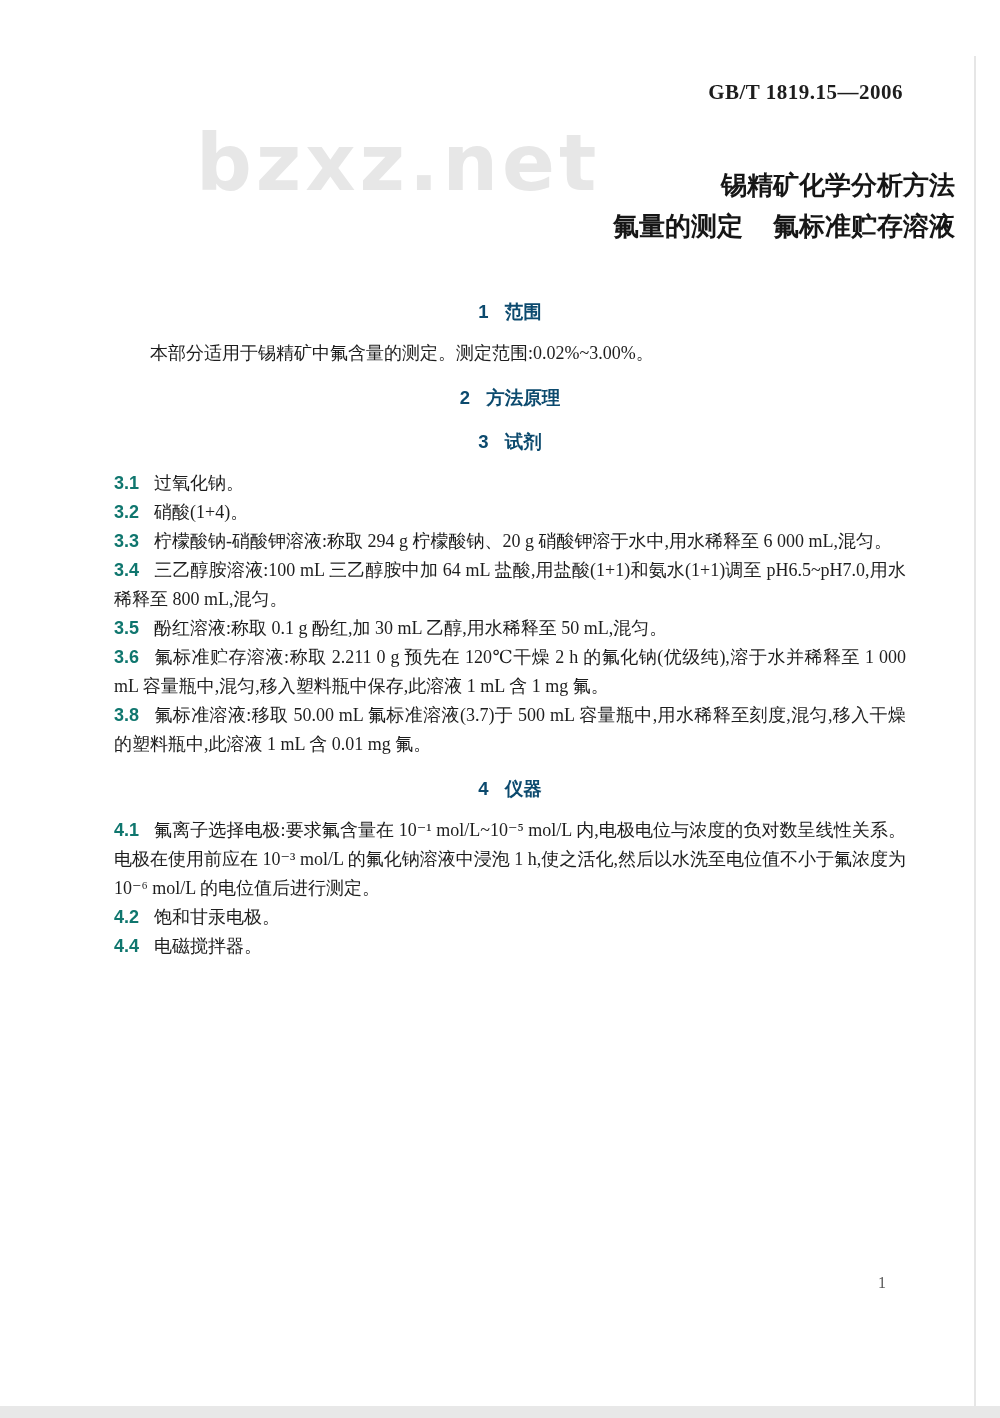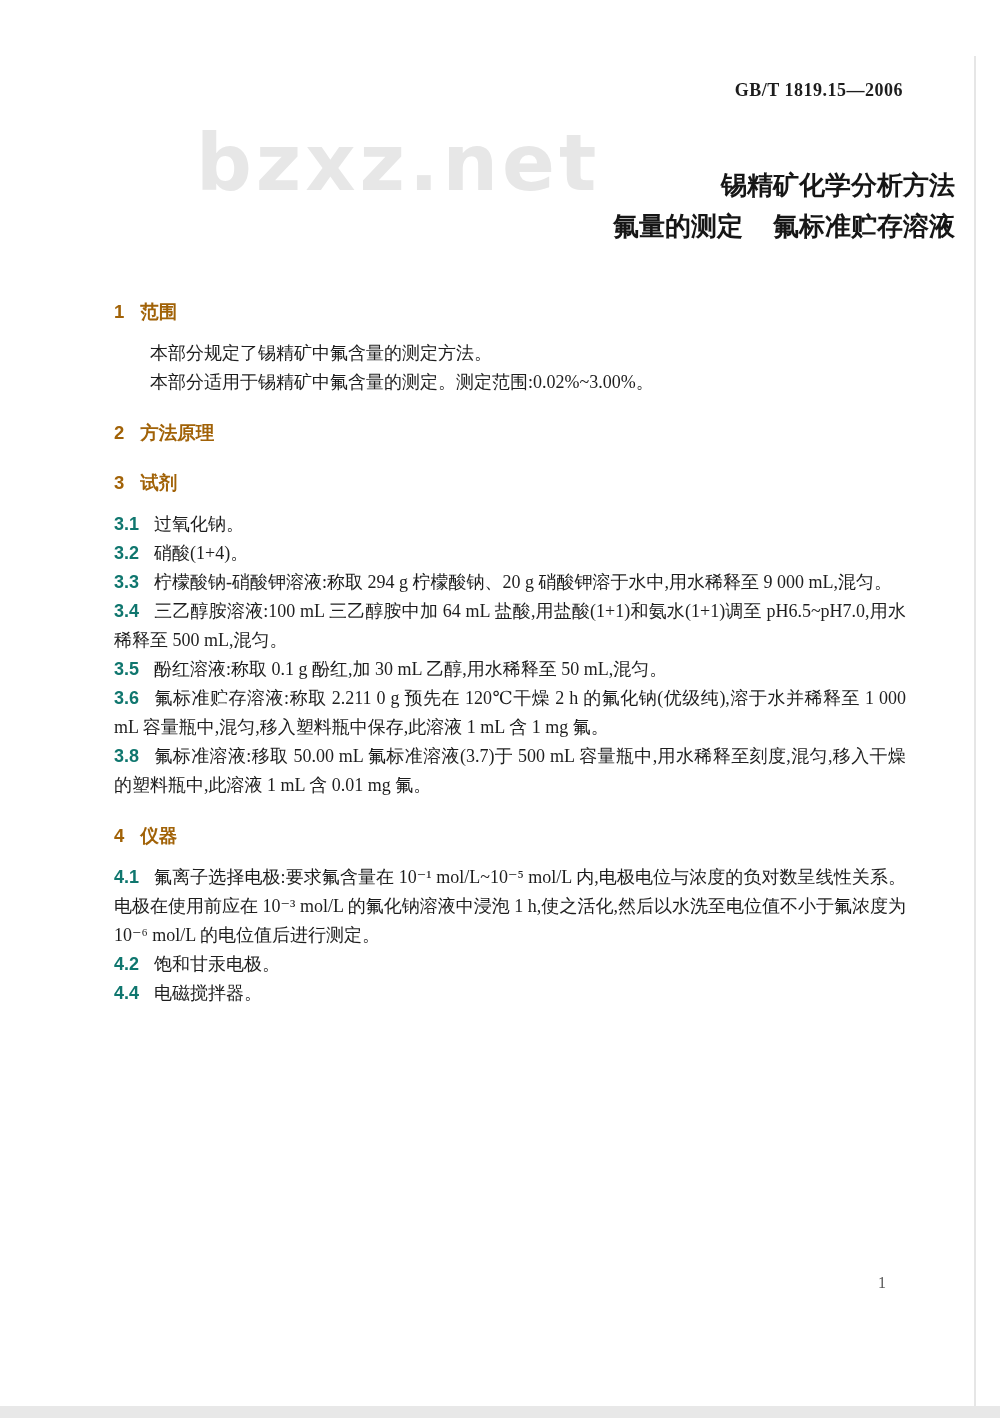--- a/index.html
+++ b/index.html
@@ -13,41 +13,42 @@
     color: #1d1d1d;
   }
   .watermark {
     position: absolute; left: 196px; top: 118px;
     font-family: "DejaVu Sans", sans-serif;
     font-weight: 700; font-size: 78px; letter-spacing: 4px;
     color: #e7e7e7; z-index: 0; user-select: none;
   }
   .std-code {
     position: absolute; top: 80px; left: 115px; right: 97px;
-    text-align: right; font-weight: 700; font-size: 18px;
+    text-align: right; font-weight: 700; font-size: 21px;
     letter-spacing: 0.5px; z-index: 2;
   }
   .title-block {
     position: absolute; top: 165px; left: 0; width: 955px;
     text-align: right; z-index: 1;
     font-family: "Liberation Sans", "DejaVu Sans", sans-serif;
     font-weight: 700; font-size: 26px; line-height: 41px;
     color: #161616;
   }
   .title-gap { display: inline-block; width: 30px; }
   .content {
     position: absolute; left: 114px; top: 297px; width: 792px;
     z-index: 1; font-size: 18px; line-height: 29px;
   }
-  section + section { margin-top: 21px; }
+  section + section { margin-top: 15px; }
   .sec-h {
     margin: 0 0 13px 0;
     font-family: "Liberation Sans", "DejaVu Sans", sans-serif;
     font-weight: 700; font-size: 18.5px; line-height: 29px;
-    color: #a16207;
+    color: #0c4a6e;
+    text-align: center;
   }
   .sec-h .sec-num { margin-right: 16px; }
   .content p { margin: 0; text-align: justify; }
   p.indent { text-indent: 36px; }
   .item-num {
     font-family: "Liberation Sans", "DejaVu Sans", sans-serif;
     font-weight: 700; margin-right: 15px; color: #0f766e;
   }
   .page-number {
     position: absolute; top: 1274px; right: 114px;
@@ -71,34 +72,33 @@
 
 <div class="title-block">
   <div>锡精矿化学分析方法</div>
   <div><span>氟量的测定</span><span class="title-gap"></span><span>氟标准贮存溶液</span></div>
 </div>
 
 <div class="content">
 
   <section>
     <h2 class="sec-h"><span class="sec-num">1</span><span>范围</span></h2>
-    <p class="indent">本部分规定了锡精矿中氟含量的测定方法。</p>
     <p class="indent">本部分适用于锡精矿中氟含量的测定。测定范围:0.02%~3.00%。</p>
   </section>
 
   <section>
     <h2 class="sec-h"><span class="sec-num">2</span><span>方法原理</span></h2>
   </section>
 
   <section>
     <h2 class="sec-h"><span class="sec-num">3</span><span>试剂</span></h2>
     <p><span class="item-num">3.1</span><span>过氧化钠。</span></p>
     <p><span class="item-num">3.2</span><span>硝酸(1+4)。</span></p>
-    <p><span class="item-num">3.3</span><span>柠檬酸钠-硝酸钾溶液:称取 294 g 柠檬酸钠、20 g 硝酸钾溶于水中,用水稀释至 9 000 mL,混匀。</span></p>
-    <p><span class="item-num">3.4</span><span>三乙醇胺溶液:100 mL 三乙醇胺中加 64 mL 盐酸,用盐酸(1+1)和氨水(1+1)调至 pH6.5~pH7.0,用水稀释至 500 mL,混匀。</span></p>
+    <p><span class="item-num">3.3</span><span>柠檬酸钠-硝酸钾溶液:称取 294 g 柠檬酸钠、20 g 硝酸钾溶于水中,用水稀释至 6 000 mL,混匀。</span></p>
+    <p><span class="item-num">3.4</span><span>三乙醇胺溶液:100 mL 三乙醇胺中加 64 mL 盐酸,用盐酸(1+1)和氨水(1+1)调至 pH6.5~pH7.0,用水稀释至 800 mL,混匀。</span></p>
     <p><span class="item-num">3.5</span><span>酚红溶液:称取 0.1 g 酚红,加 30 mL 乙醇,用水稀释至 50 mL,混匀。</span></p>
     <p><span class="item-num">3.6</span><span>氟标准贮存溶液:称取 2.211 0 g 预先在 120℃干燥 2 h 的氟化钠(优级纯),溶于水并稀释至 1 000 mL 容量瓶中,混匀,移入塑料瓶中保存,此溶液 1 mL 含 1 mg 氟。</span></p>
     <p><span class="item-num">3.8</span><span>氟标准溶液:移取 50.00 mL 氟标准溶液(3.7)于 500 mL 容量瓶中,用水稀释至刻度,混匀,移入干燥的塑料瓶中,此溶液 1 mL 含 0.01 mg 氟。</span></p>
   </section>
 
   <section>
     <h2 class="sec-h"><span class="sec-num">4</span><span>仪器</span></h2>
     <p><span class="item-num">4.1</span><span>氟离子选择电极:要求氟含量在 10⁻¹ mol/L~10⁻⁵ mol/L 内,电极电位与浓度的负对数呈线性关系。电极在使用前应在 10⁻³ mol/L 的氟化钠溶液中浸泡 1 h,使之活化,然后以水洗至电位值不小于氟浓度为 10⁻⁶ mol/L 的电位值后进行测定。</span></p>
     <p><span class="item-num">4.2</span><span>饱和甘汞电极。</span></p>
     <p><span class="item-num">4.4</span><span>电磁搅拌器。</span></p>

